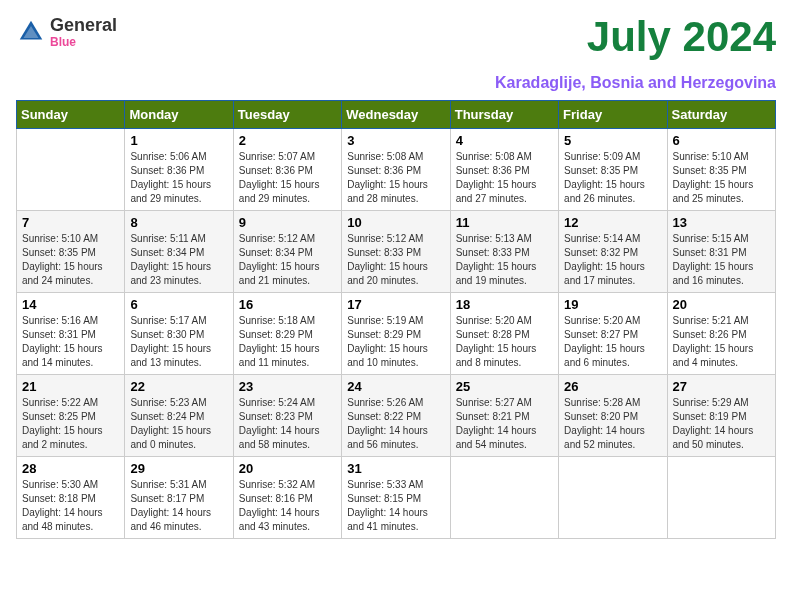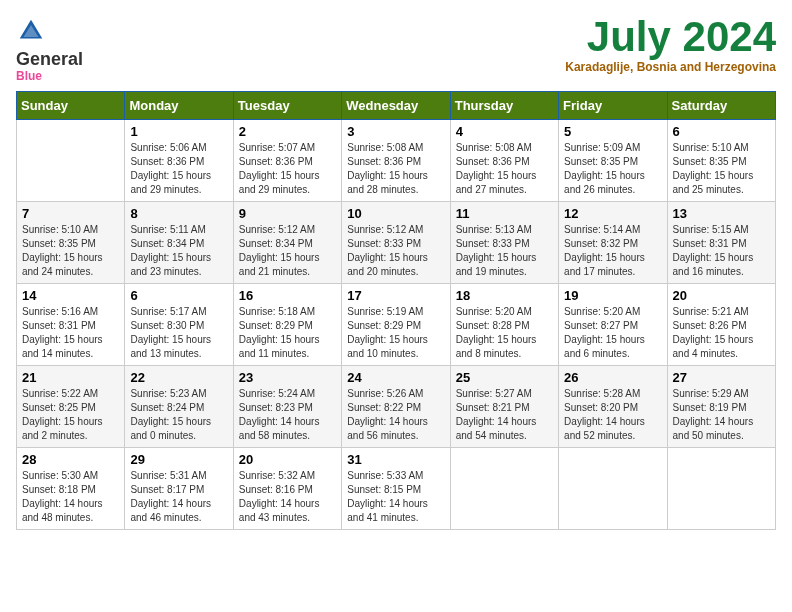--- a/index.html
+++ b/index.html
@@ -11,22 +11,22 @@
       padding: 16px;
     }
     .header-section {
       display: flex;
       justify-content: space-between;
       align-items: flex-start;
       margin-bottom: 8px;
     }
     .logo {
       display: flex;
+      align-items: center;
       gap: 4px;
-      flex-direction: column;
     }
     .logo-text {
       display: flex;
       flex-direction: column;
       line-height: 1.1;
     }
     .logo-general {
       font-size: 18px;
       font-weight: bold;
       color: #333;
@@ -43,24 +43,24 @@
     .title-block {
       text-align: right;
     }
     .month-title {
       font-size: 42px;
       font-weight: bold;
       color: #15803d;
       line-height: 1;
     }
     .location-title {
-      font-size: 12px;
-      font-weight: bold;
-      color: #a16207;
-      margin-top: 2px;
+      font-size: 16px;
+      font-weight: bold;
+      color: #8b5cf6;
+      margin-top: 16px;
     }
     table {
       width: 100%;
       border-collapse: collapse;
       font-size: 11px;
     }
     thead th {
       background-color: #4d7c0f;
       color: #fff;
       padding: 6px 4px;

